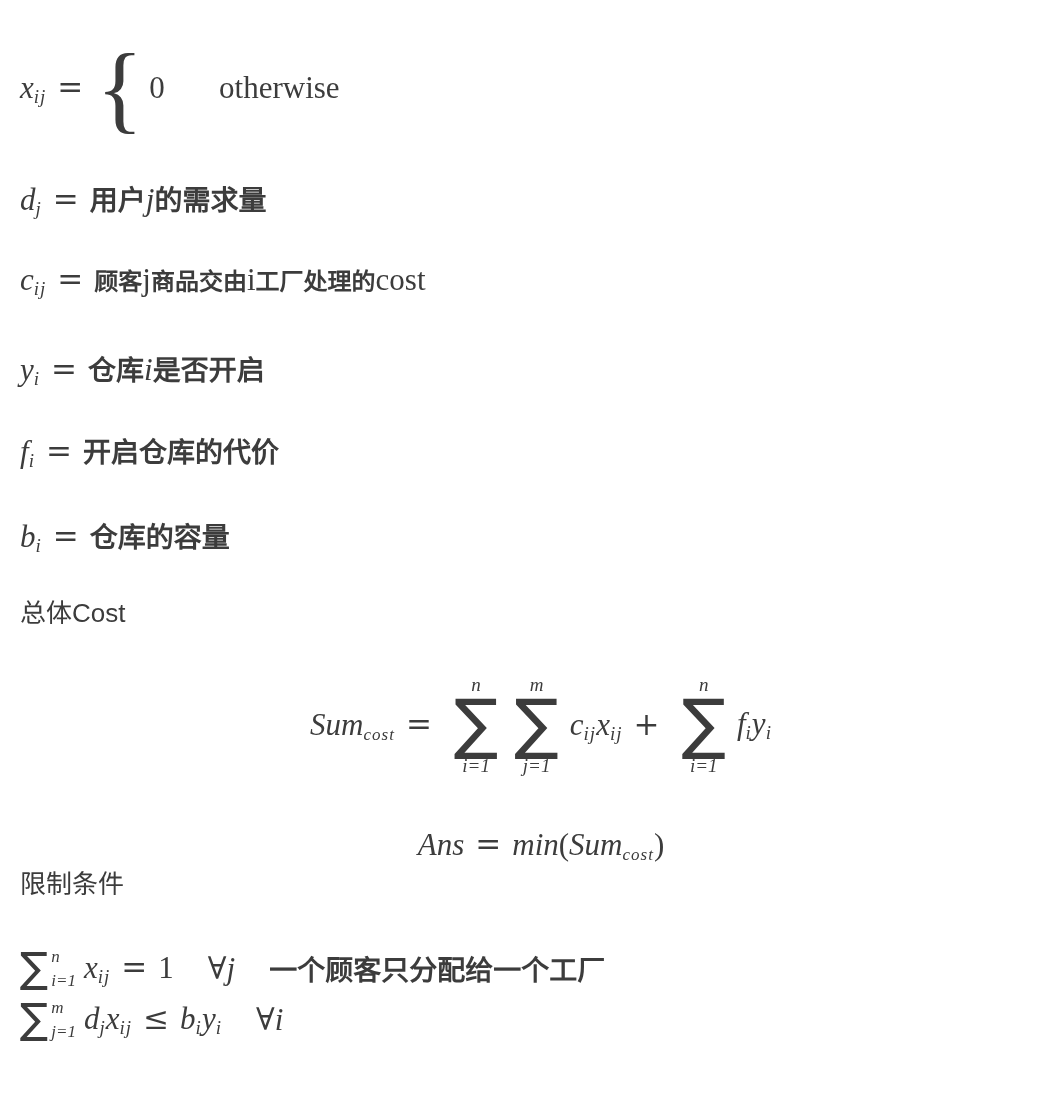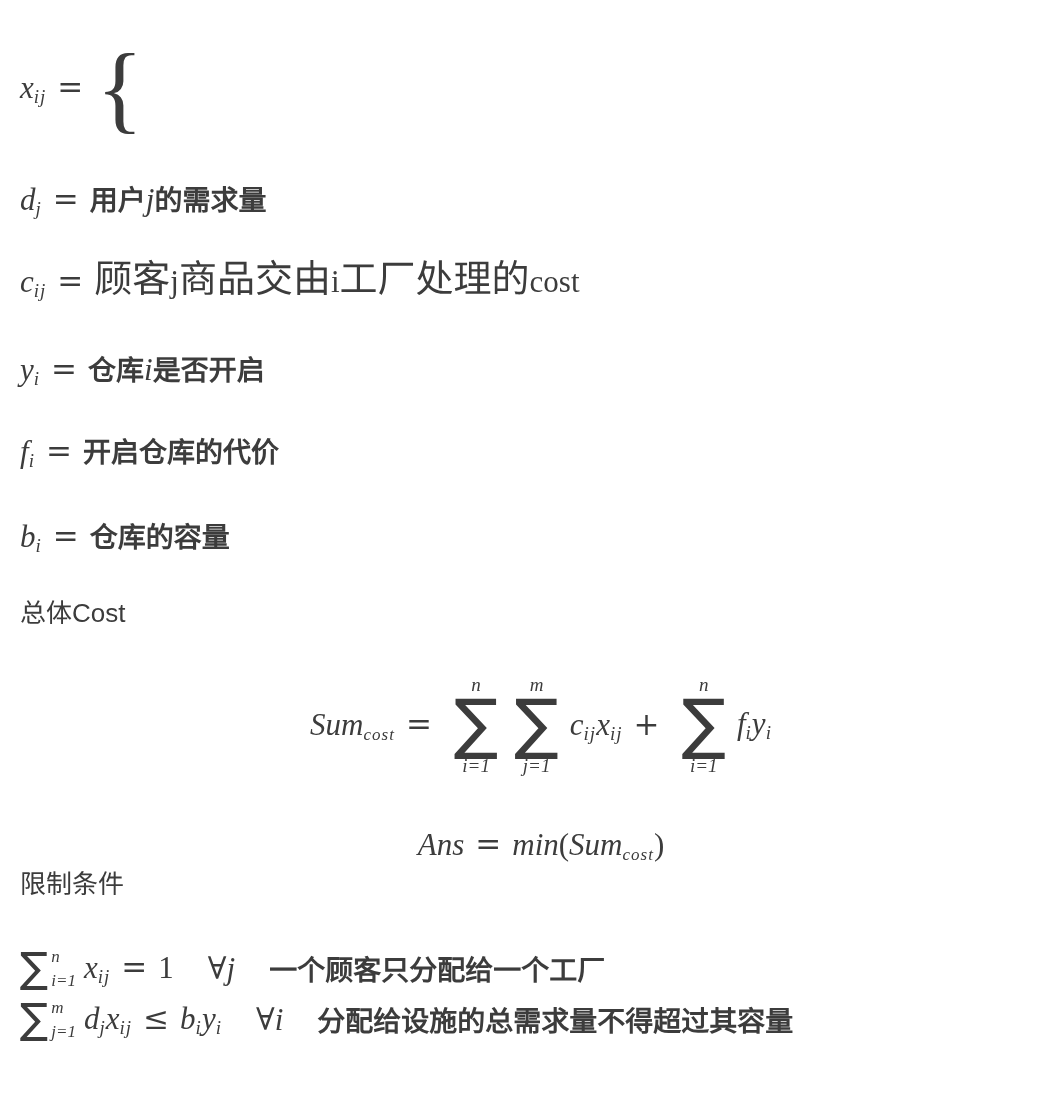--- a/index.html
+++ b/index.html
@@ -27,21 +27,21 @@
     font-family: "Liberation Serif", serif;
     font-style: italic;
     font-size: 19px;
     vertical-align: -5px;
     letter-spacing: 1px;
     margin-top: 16px;
   }
   .msub-sm { font-size: 17px; }
   .mo { font-family: "DejaVu Serif", serif; margin: 0 11px; }
   .cnb { font-family: "Liberation Sans", sans-serif; font-weight: 700; font-size: 28px; }
-  .cnr { font-family: "Liberation Sans", sans-serif; font-weight: 400; font-size: 38px; }
+  .cnr { font-family: "Liberation Sans", sans-serif; font-weight: 700; font-size: 24px; }
 
   
   .cases-wrap {
     margin-top: 40px;
     height: 96px;
     display: flex;
     align-items: center;
     font-family: "Liberation Serif", serif;
     font-size: 31px;
     white-space: nowrap;
@@ -153,20 +153,24 @@
 </style>
 </head>
 <body>
 
 <div class="doc">
 
   <div class="cases-wrap">
     <span class="chunk"><span class="mi">x</span><span class="msub">ij</span><span class="mo">=</span></span>
     <span class="brace">{</span>
     <div class="cases-col">
+      <div class="case-row">
+        <span class="case-num">0</span>
+        <span class="case-label mrm">otherwise</span>
+      </div>
     </div>
   </div>
 
   <div class="mline def-d"><span class="mi">d</span><span class="msub">j</span><span class="mo">=</span><span class="cnb">用户</span><span class="mi">j</span><span class="cnb">的需求量</span></div>
 
   <div class="mline def-c"><span class="mi">c</span><span class="msub">ij</span><span class="mo">=</span><span class="cnr">顾客</span><span class="mrm">j</span><span class="cnr">商品交由</span><span class="mrm">i</span><span class="cnr">工厂处理的</span><span class="mrm">cost</span></div>
 
   <div class="mline def-y"><span class="mi">y</span><span class="msub">i</span><span class="mo">=</span><span class="cnb">仓库</span><span class="mi">i</span><span class="cnb">是否开启</span></div>
 
   <div class="mline def-f"><span class="mi">f</span><span class="msub">i</span><span class="mo">=</span><span class="cnb">开启仓库的代价</span></div>
@@ -222,16 +226,15 @@
         <span class="sg">∑</span>
         <span class="lims">
           <span>m</span>
           <span>j=1</span>
         </span>
       </span>
     <span class="chunk"><span class="mi">d</span><span class="msub">j</span><span class="mi">x</span><span class="msub">ij</span><span class="mo">≤</span><span class="mi">b</span><span class="msub">i</span><span class="mi">y</span><span class="msub">i</span></span>
     <span class="qgap"></span>
     <span class="chunk"><span class="forall">∀</span><span class="mi">i</span></span>
     <span class="lblgap"></span>
-    <span class="cnb">分配给设施的总需求量不得超过其容量</span>
   </div>
 
 </div>
 
 </body></html>

